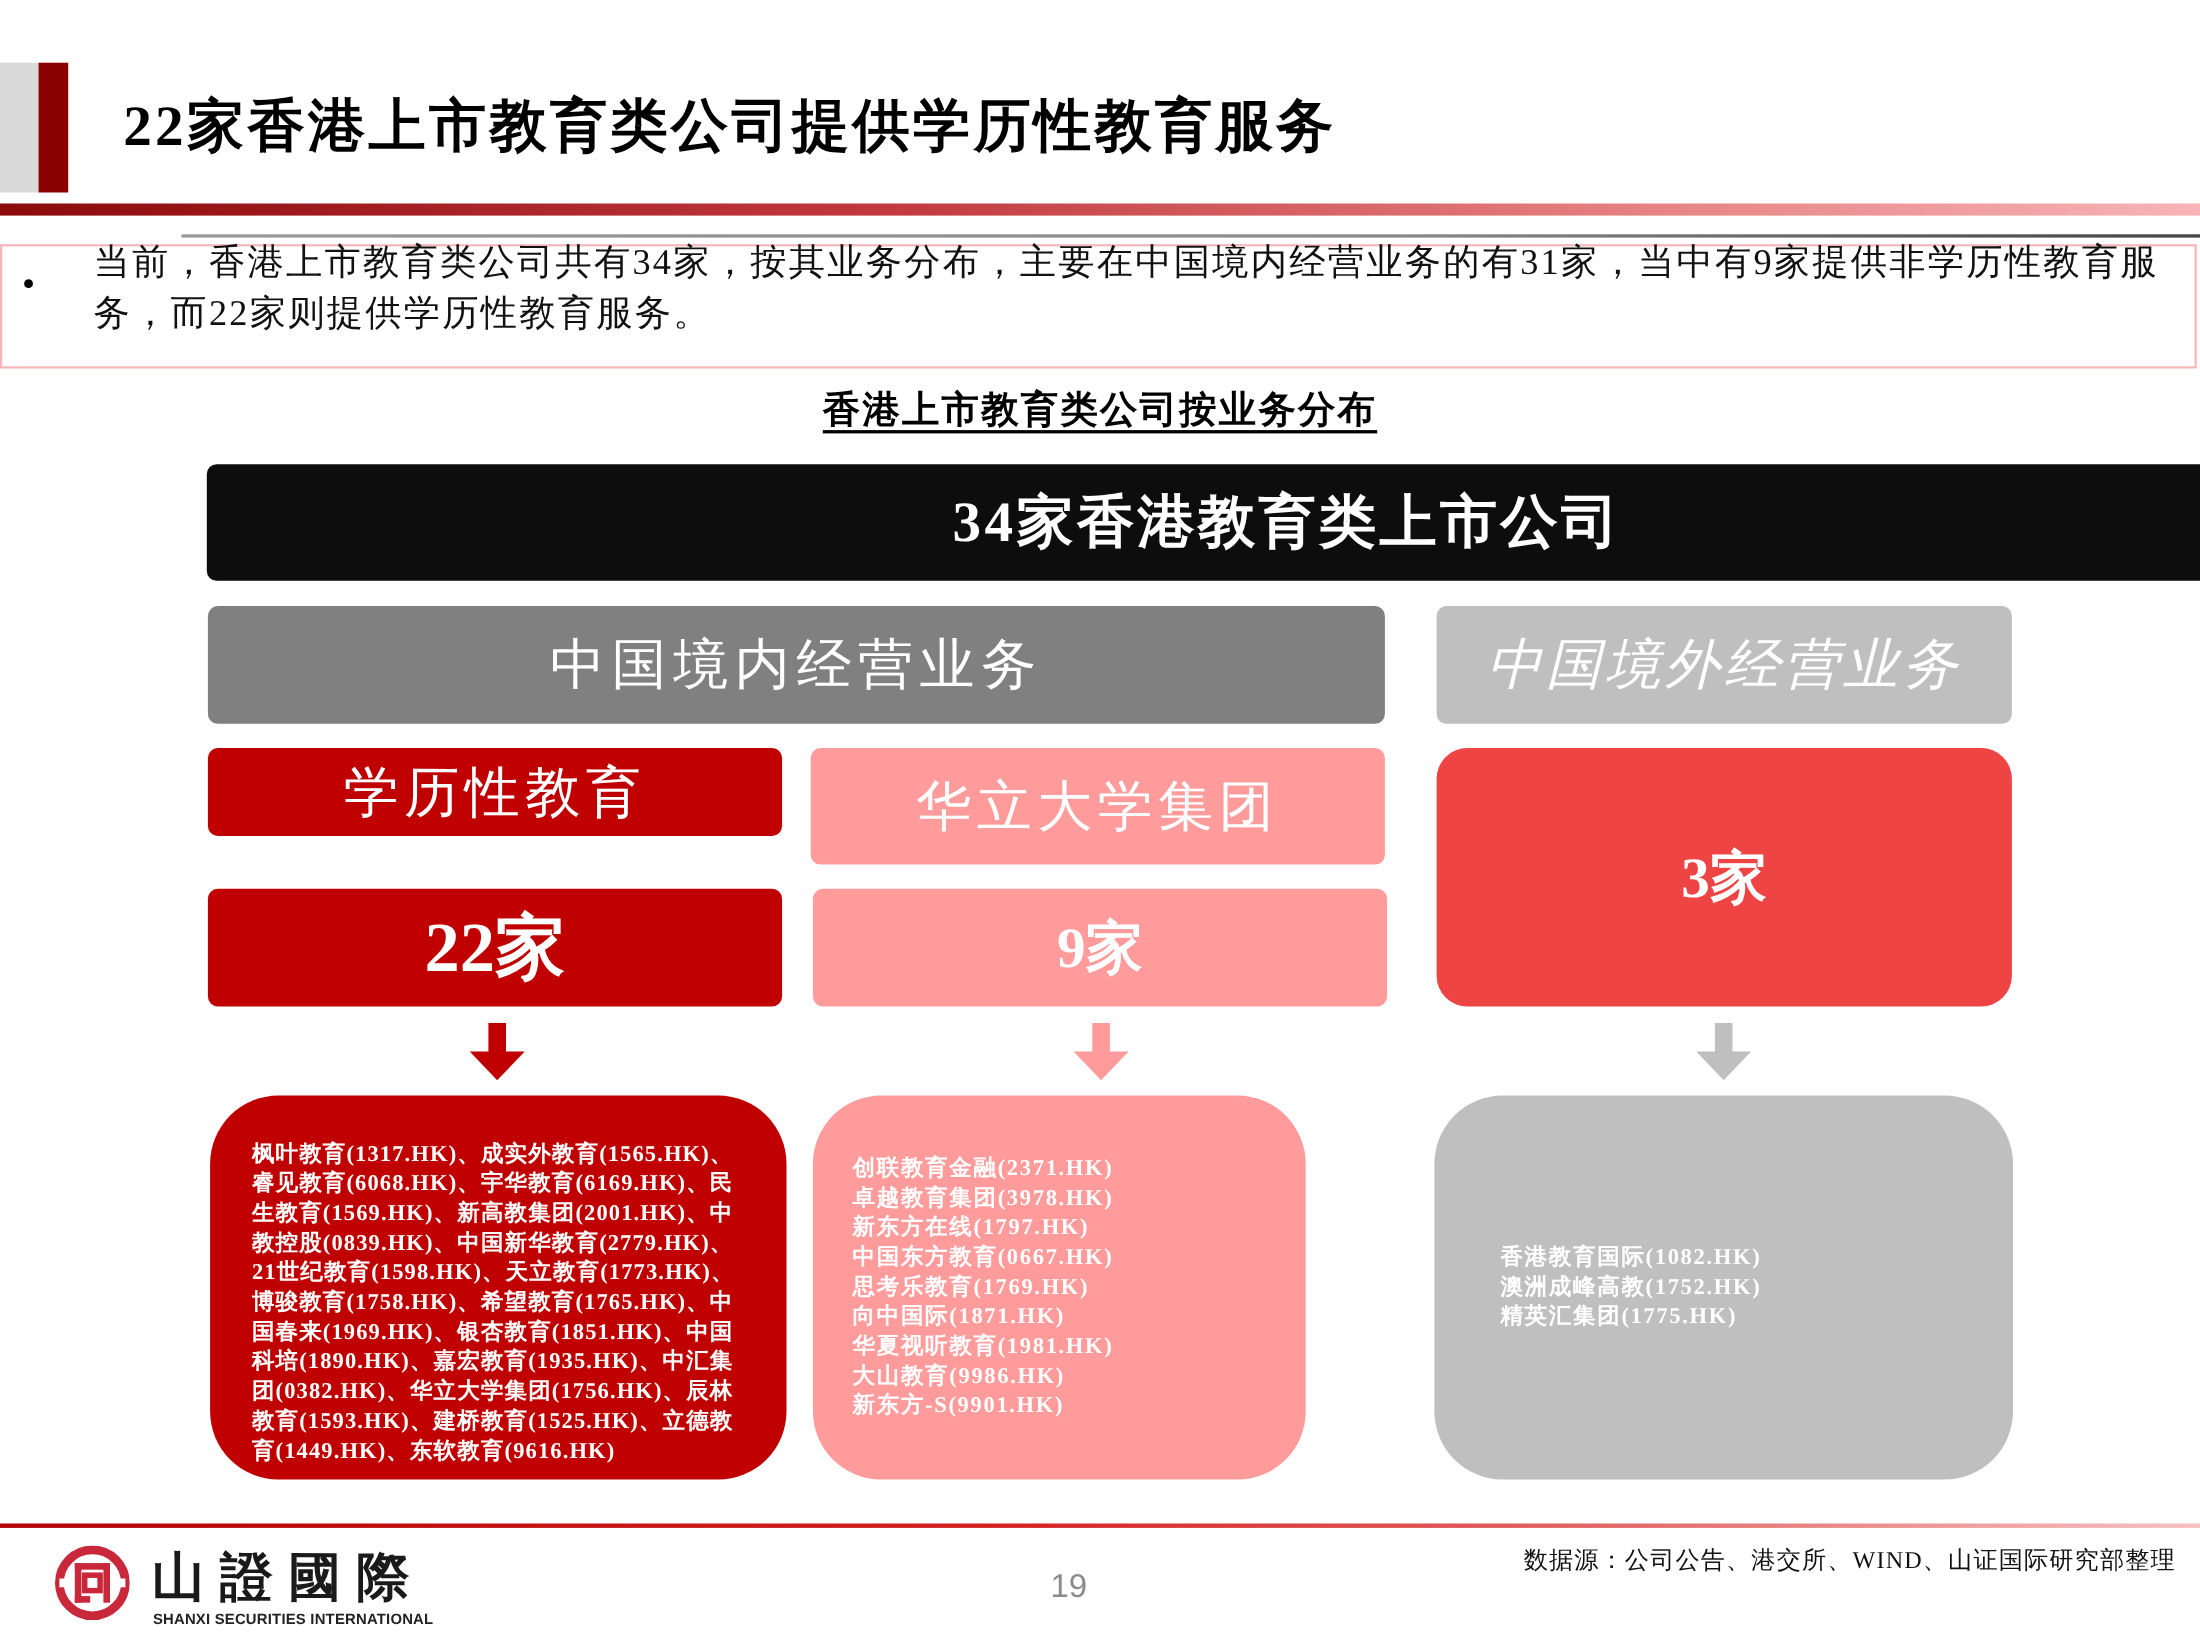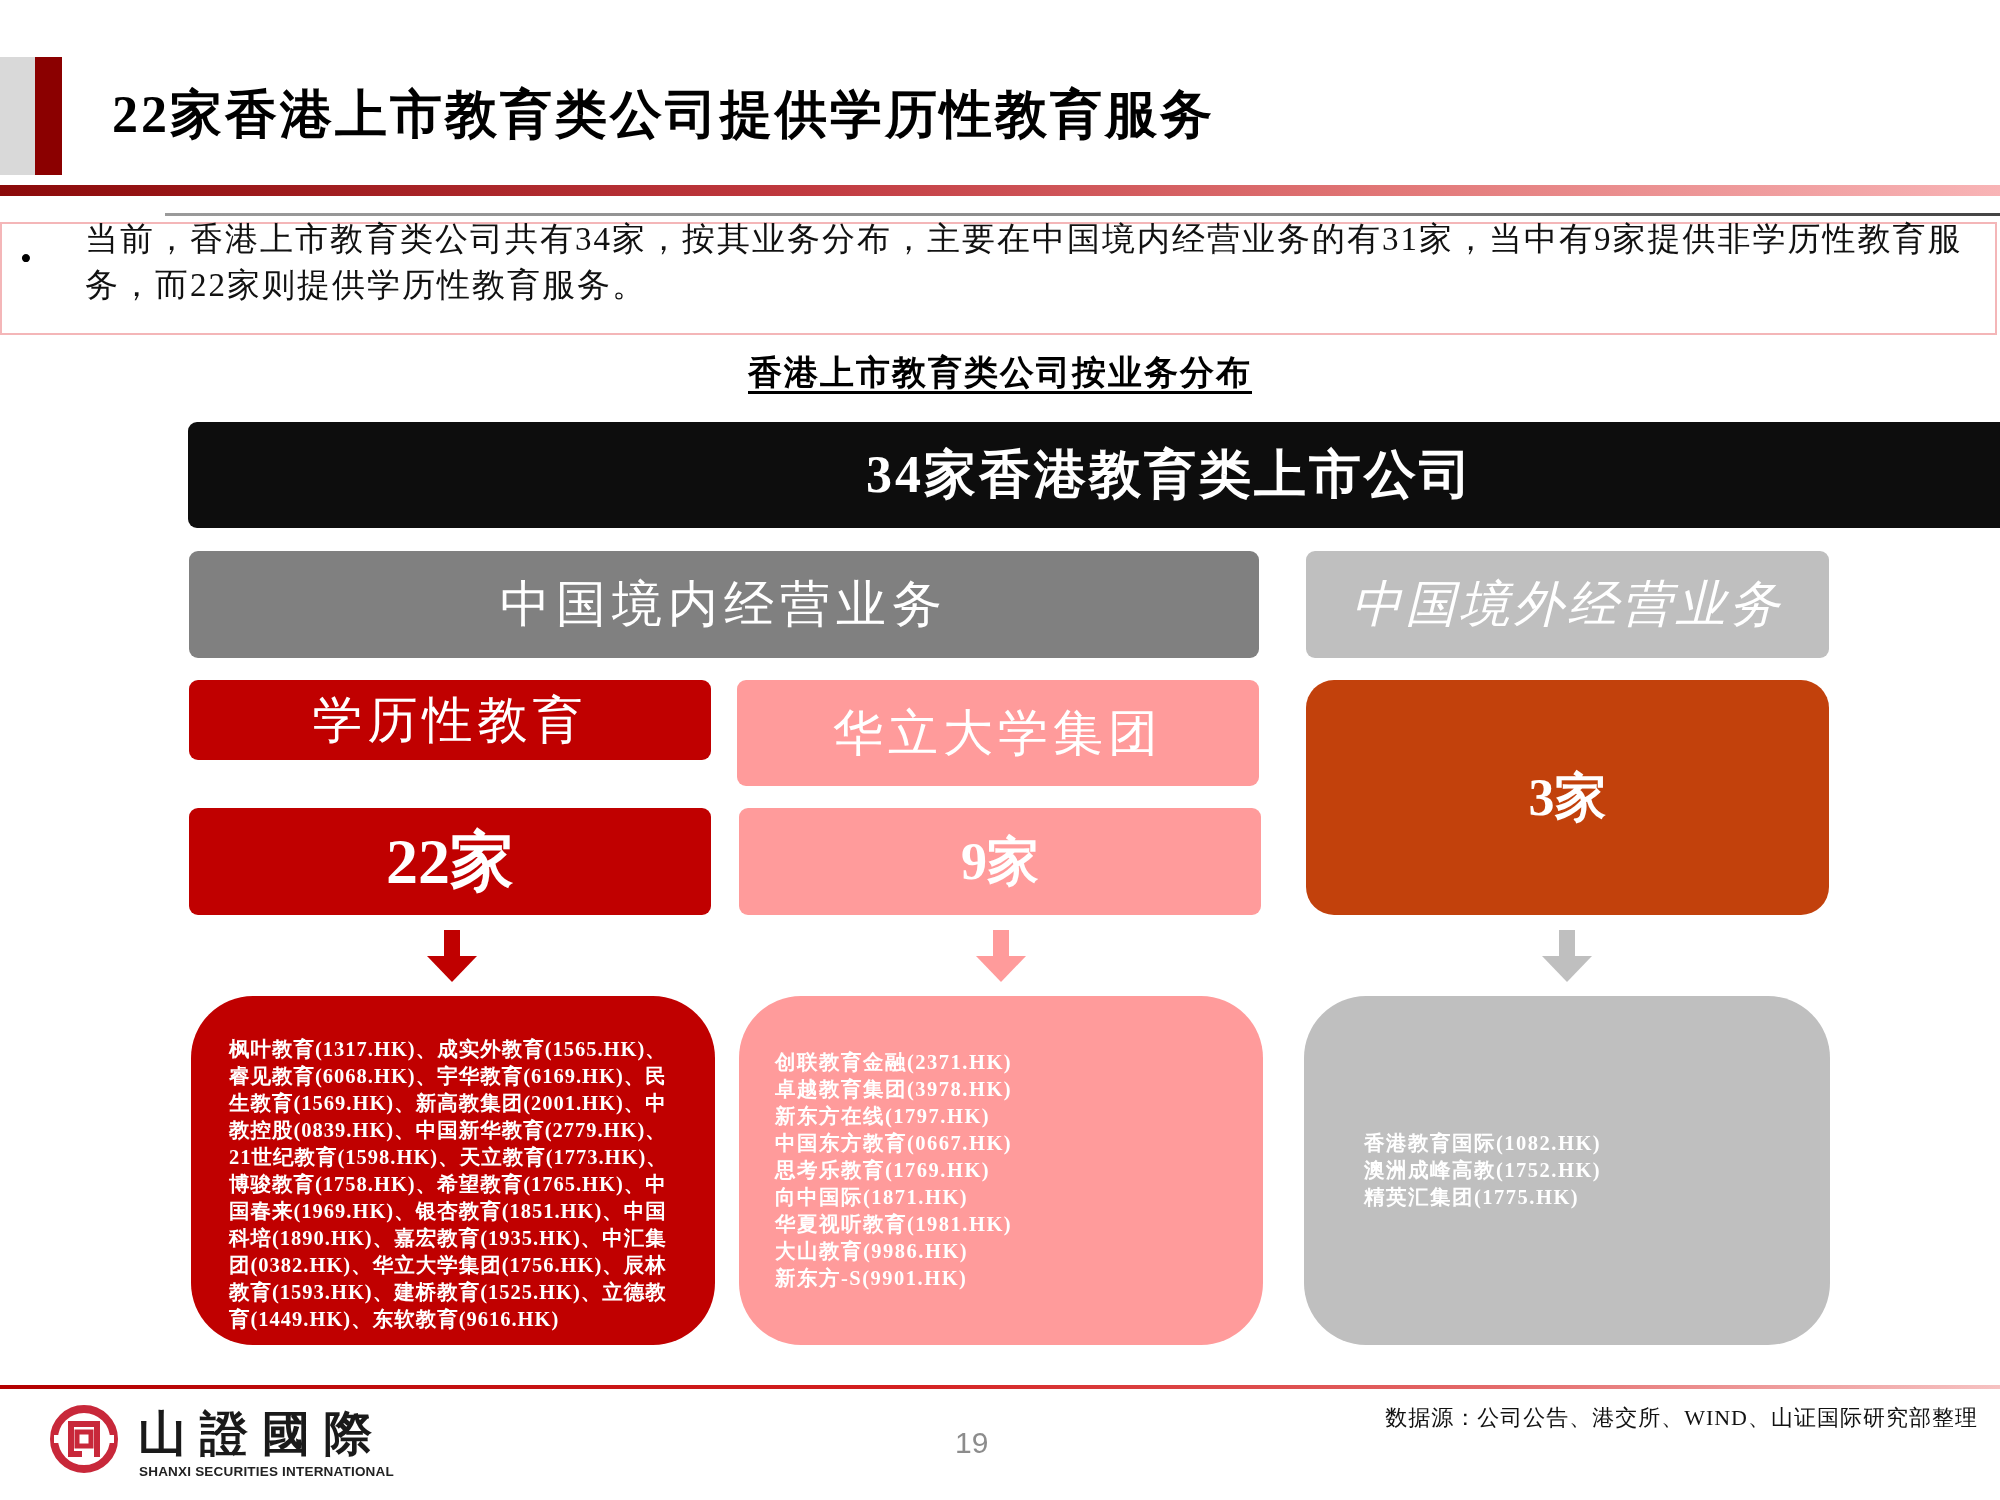--- a/index.html
+++ b/index.html
@@ -20,26 +20,26 @@
   .subtitle span { font-size:34px; font-weight:bold; text-decoration:underline; text-underline-offset:7px; letter-spacing:2px; color:#000; }
   .box { display:flex; align-items:center; justify-content:center; color:#fff; box-sizing:border-box; }
   .black-bar { left:188px; top:422px; width:1964px; height:106px; background:#0d0d0d; border-radius:9px;
                font-size:52px; font-weight:bold; letter-spacing:3px; }
   .gray-left { left:189px; top:551px; width:1070px; height:107px; background:#808080; border-radius:9px; font-size:50px; letter-spacing:6px; }
   .gray-right { left:1306px; top:551px; width:523px; height:107px; background:#bfbfbf; border-radius:9px; font-size:50px; letter-spacing:4px;font-style:italic; }
   .red-head { left:189px; top:680px; width:522px; height:80px; background:#c00000; border-radius:9px; font-size:50px; letter-spacing:5px; }
   .pink-head { left:737px; top:680px; width:522px; height:106px; background:#ff9b9b; border-radius:9px; font-size:50px; letter-spacing:5px; }
   .red-count { left:189px; top:808px; width:522px; height:107px; background:#c00000; border-radius:9px; font-size:64px; font-weight:bold; }
   .pink-count { left:739px; top:808px; width:522px; height:107px; background:#ff9b9b; border-radius:9px; font-size:52px; font-weight:bold; }
-  .gray-count { left:1306px; top:680px; width:523px; height:235px; background:#c2410c; border-radius:28px; font-size:52px; font-weight:bold; }
+  .gray-count { left:1306px; top:680px; width:523px; height:235px; background:#ef4444; border-radius:28px; font-size:52px; font-weight:bold; }
   .arrow { width:50px; height:52px; }
   .detail { top:996px; height:349px; border-radius:62px; box-sizing:border-box; color:#fff;
             font-size:20.5px; font-weight:bold; line-height:27px; }
   .detail-red { left:191px; width:524px; background:#c00000; padding:28px 36px 0 38px; display:flex; align-items:center;font-family:Liberation Serif, serif; }
-  .detail-pink { left:739px; width:524px; background:#ff9b9b; padding:0 36px; display:flex; align-items:center; }
+  .detail-pink { left:739px; width:448px; background:#ff9b9b; padding:0 36px; display:flex; align-items:center; }
   .detail-gray { left:1304px; width:526px; background:#bfbfbf; padding:0 60px; display:flex; align-items:center; }
   .detail-red .inner { letter-spacing:1px; }
   .list-line { display:block; white-space:nowrap; letter-spacing:1.5px; }
   .footer-line { left:0; top:1385px; width:2000px; height:4px;
                  background:linear-gradient(to right,#b30000 0%,#d42020 45%,#e46b6b 75%,#f6c2c2 100%); }
   .logo-icon { left:50px; top:1405px; width:68px; height:68px; }
   .logo-cn { left:138px; top:1402px; font-family:"DejaVu Sans","Liberation Sans",sans-serif; font-size:48px; font-weight:bold; color:#1a1a1a; letter-spacing:14px; }
   .logo-en { left:139px; top:1464px; font-family:"Liberation Sans","DejaVu Sans",sans-serif; font-size:13.5px; font-weight:bold; color:#222; letter-spacing:0.2px; }
   .page-num { left:955px; top:1426px; font-family:"Liberation Sans","DejaVu Sans",sans-serif; font-size:30px; color:#8c8c8c; }
   .source { right:22px; top:1403px; font-size:22px; color:#111; letter-spacing:1px; white-space:nowrap; }

